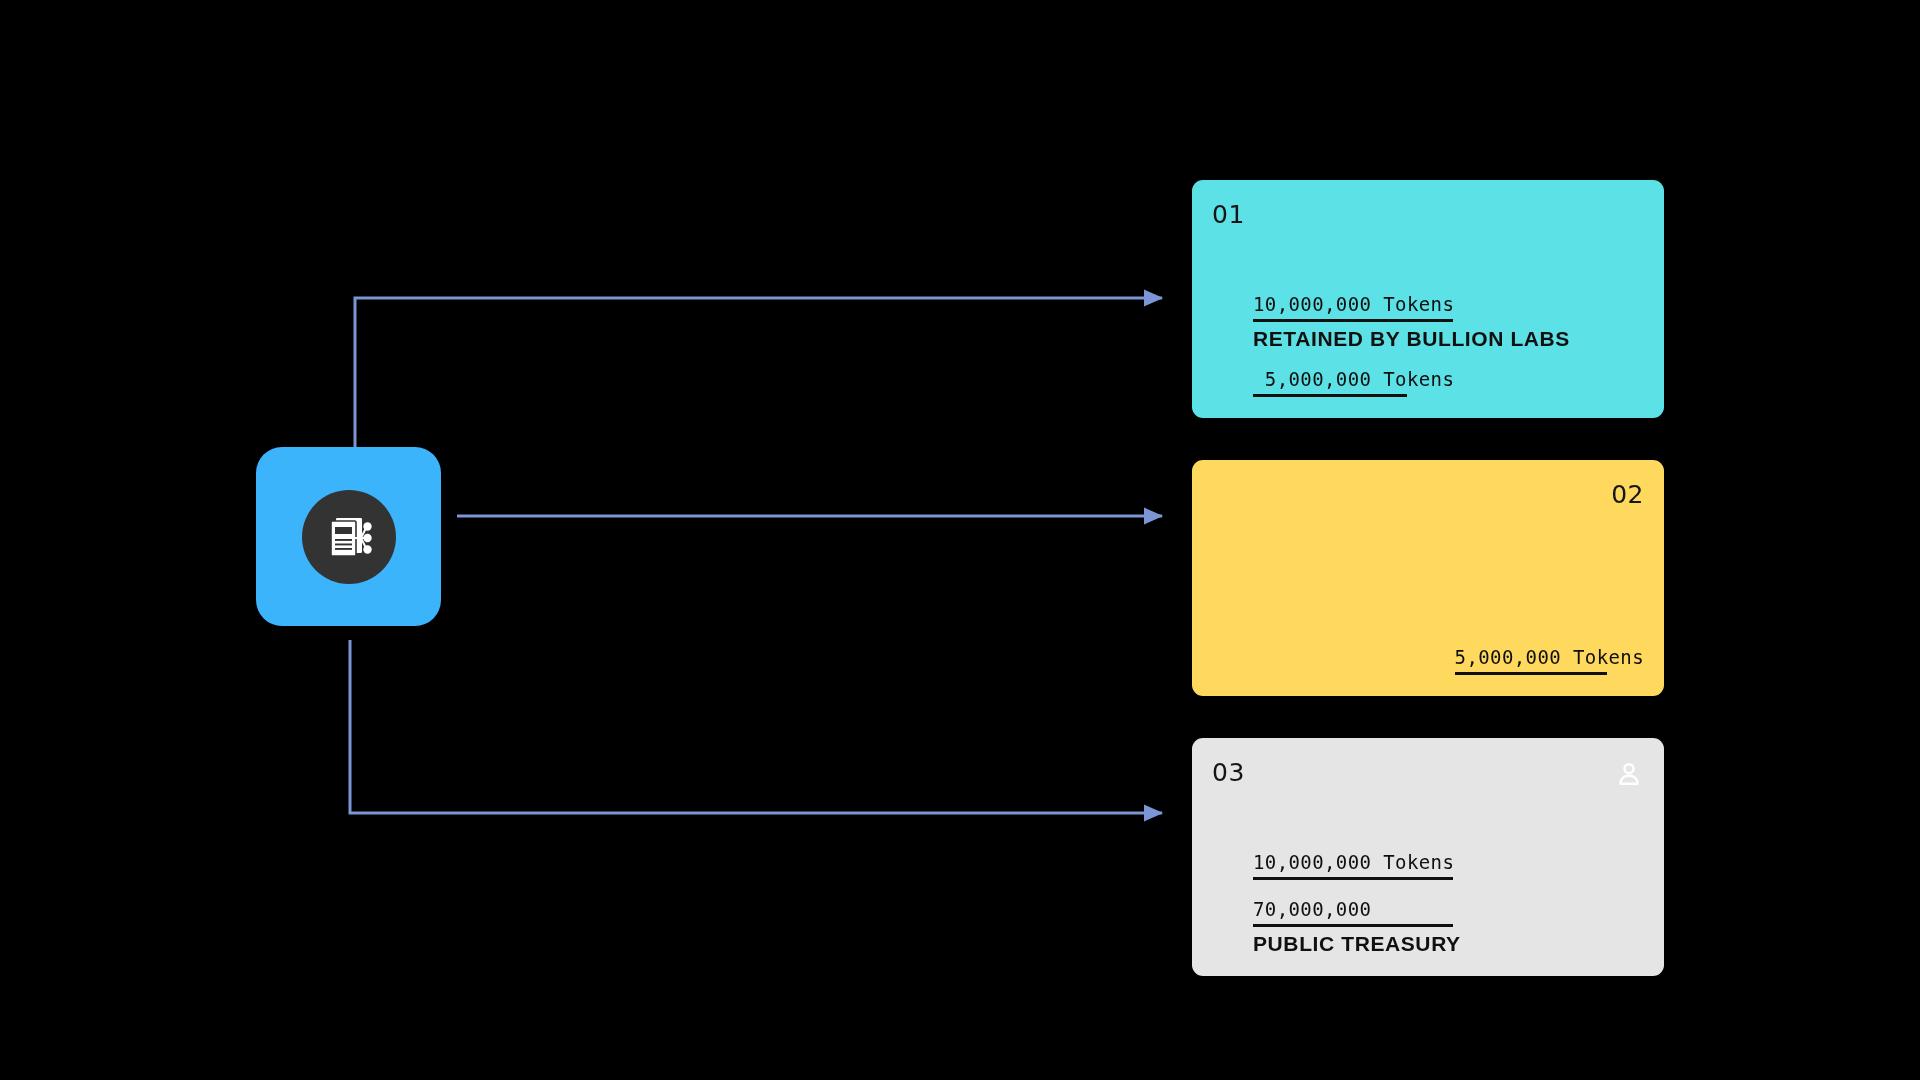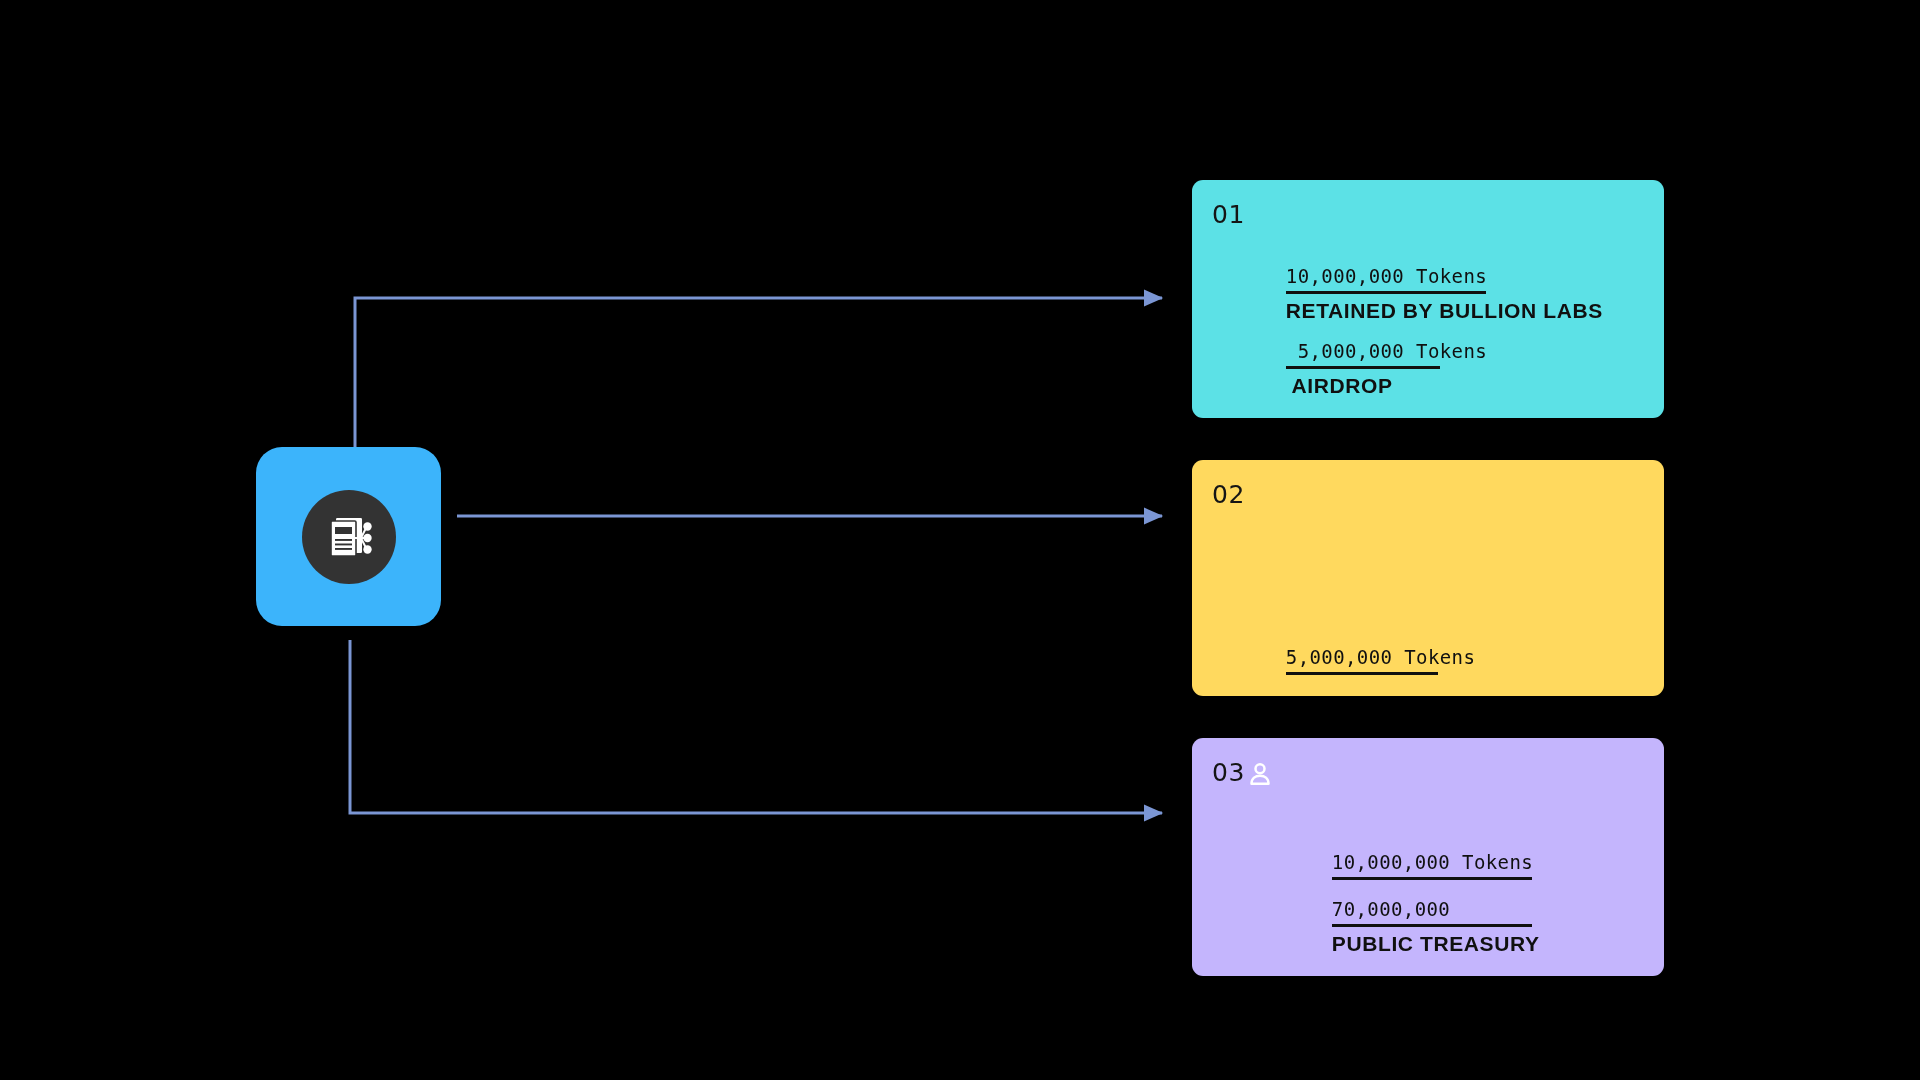--- a/index.html
+++ b/index.html
@@ -59,25 +59,26 @@
   }
 
   
   .card {
     position: absolute;
     left: 1192px;
     width: 472px;
     border-radius: 11px;
     padding: 22px 20px 18px 20px;
     display: flex;
+    flex-direction: column;
   }
 
   #card-01 { top: 180px;  height: 238px; background: #5ce1e6; }
-  #card-02 { top: 460px;  height: 236px; background: #ffd95e; }
-  #card-03 { top: 738px;  height: 238px; background: #c4b5fd; gap: 16px; }
+  #card-02 { top: 460px;  height: 236px; background: #ffd95e; align-items: flex-end; }
+  #card-03 { top: 738px;  height: 238px; background: #e5e5e5; gap: 16px; }
 
   .card-header {
     display: flex;
     align-items: flex-start;
     justify-content: space-between;
     height: 34px;
     flex: 0 0 auto;
   }
 
   .card-index {
@@ -187,21 +188,20 @@
     </div>
     <div class="card-body">
       <div class="stat-block">
         <span class="stat-value">10,000,000 Tokens</span>
         <div class="stat-rule rule-w1"></div>
         <div class="stat-label">RETAINED BY BULLION LABS</div>
       </div>
       <div class="stat-block">
         <span class="stat-value"> 5,000,000 Tokens</span>
         <div class="stat-rule rule-w2"></div>
-        <div class="stat-label"> AIRDROP</div>
       </div>
     </div>
   </div>
 
   <div class="card" id="card-02">
     <div class="card-header">
       <span class="card-index">02</span>
     </div>
     <div class="card-body">
       <div class="stat-block">

